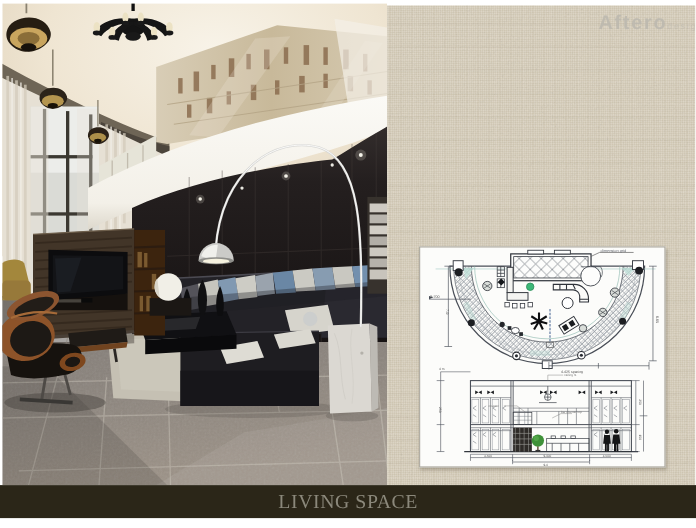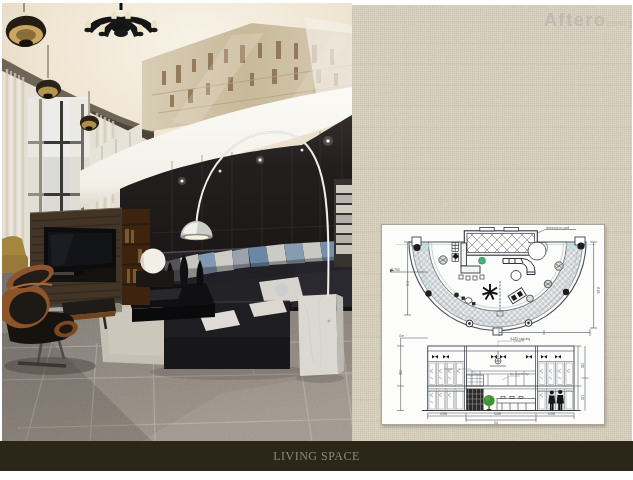--- a/index.html
+++ b/index.html
@@ -675,14 +675,14 @@
 <text x="131" y="117" font-size="2.8" fill="#777">ceiling ht</text>
 <path d="M96,150 L88,144 L76,144" stroke="#777" stroke-width="0.4" fill="none"></path>
 <text x="62" y="145" font-size="2.8" fill="#777">counter</text>
 <path d="M120,155 L128,151 L138,151" stroke="#777" stroke-width="0.4" fill="none"></path>
 <text x="128" y="150" font-size="2.8" fill="#777">bar counter top</text>
 
 </svg>
 </div>
 
 <div class="abs" style="left:0;top:441px;width:633px;height:30px;background:#2b2618">
-<div style="text-align:center;font-family:'Liberation Serif',serif;font-size:12px;color:#8b887b;letter-spacing:0.5px;line-height:31px">LIVING SPACE</div>
+<div style="text-align:center;font-family:'Liberation Serif',serif;font-size:18px;color:#8b887b;letter-spacing:0.5px;line-height:31px">LIVING SPACE</div>
 </div>
 
 </body></html>

